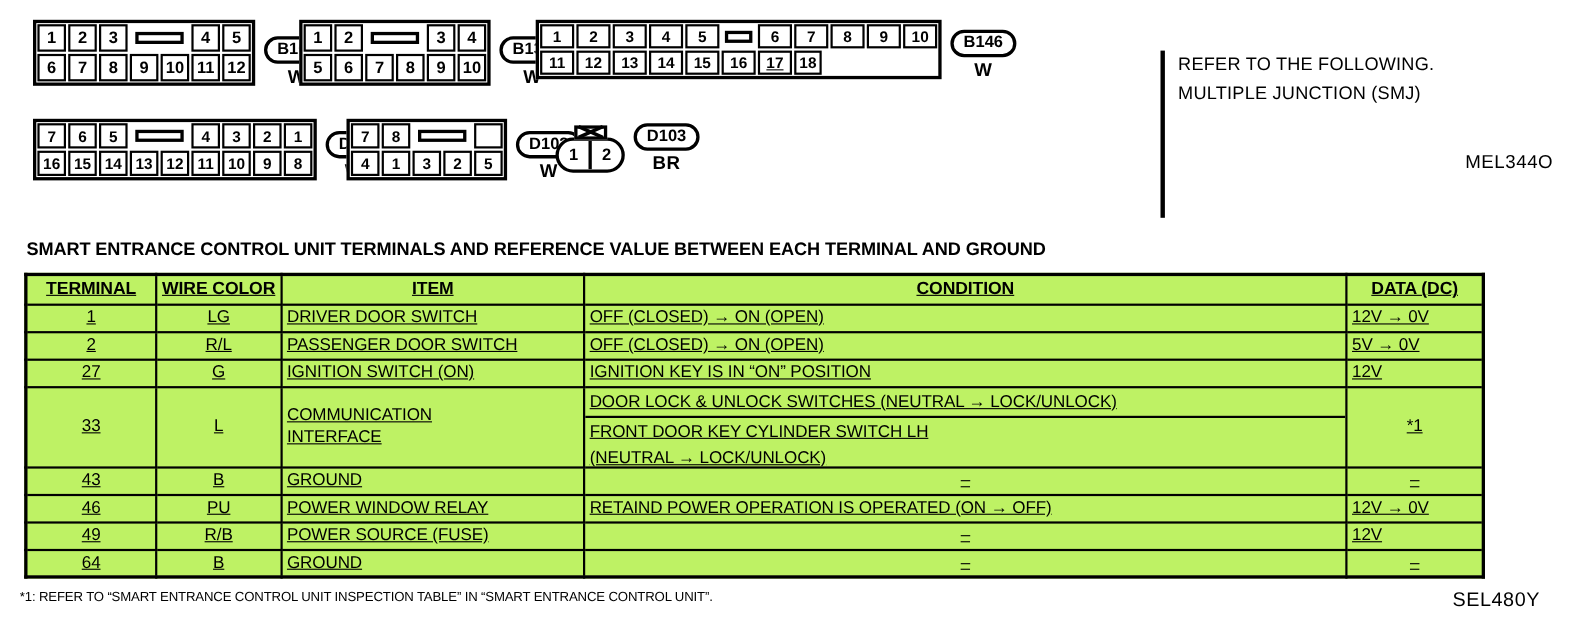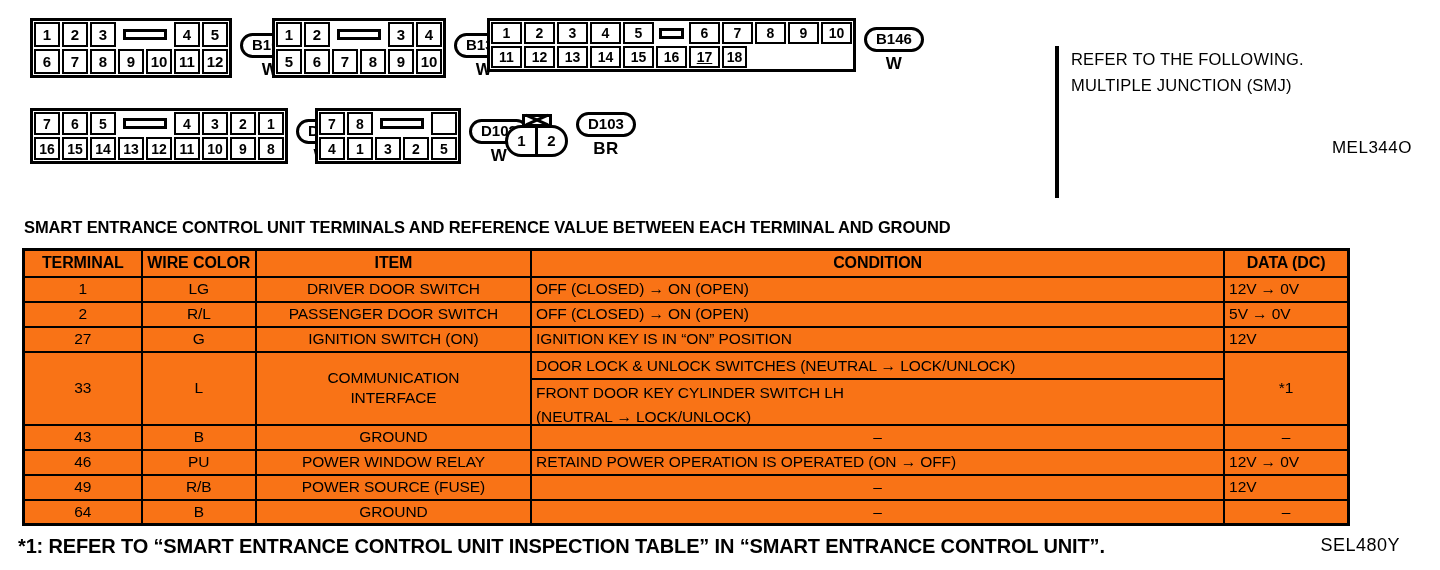--- a/index.html
+++ b/index.html
@@ -184,21 +184,22 @@
     letter-spacing: -0.1px;
     white-space: nowrap;
   }
   table.term-table {
     position: absolute;
     left: 22px;
     top: 248px;
     width: 1328px;
     border-collapse: collapse;
     table-layout: fixed;
-    background: #f97316;
+    background: #bef264;
+    text-decoration: underline;
   }
   table.term-table th,
   table.term-table td {
     border: 2px solid #000;
     font-size: 15.5px;
     padding: 0 4px;
     height: 25px;
     box-sizing: border-box;
     letter-spacing: -0.1px;
     overflow: hidden;
@@ -208,21 +209,21 @@
     font-weight: bold;
     text-align: center;
     height: 27px;
     font-size: 16px;
   }
   table.term-table {
     border: 3px solid #000;
   }
   .c-term   { width: 116px; text-align: center; }
   .c-wire   { width: 112px; text-align: center; }
-  .c-item   { width: 270px; text-align: center; }
+  .c-item   { width: 270px; text-align: left; }
   .c-cond   { width: 680px; text-align: left; }
   .c-data   { width: 122px; text-align: left; }
   td.dash   { text-align: center; }
   td.center { text-align: center; }
   .cell-multi {
     white-space: normal;
     line-height: 20px;
     padding-top: 2px;
     padding-bottom: 2px;
   }
@@ -246,22 +247,22 @@
     height: 46px;
     line-height: 24px;
     padding-top: 1px;
     white-space: normal;
   }
 
   .footnote {
     position: absolute;
     left: 18px;
     top: 535px;
-    font-size: 20px;
-    font-weight: bold;
+    font-size: 12px;
+    font-weight: normal;
     letter-spacing: -0.15px;
     white-space: nowrap;
   }
   .sel-code {
     position: absolute;
     right: 40px;
     top: 535px;
     font-size: 18px;
     letter-spacing: 0.5px;
   }

